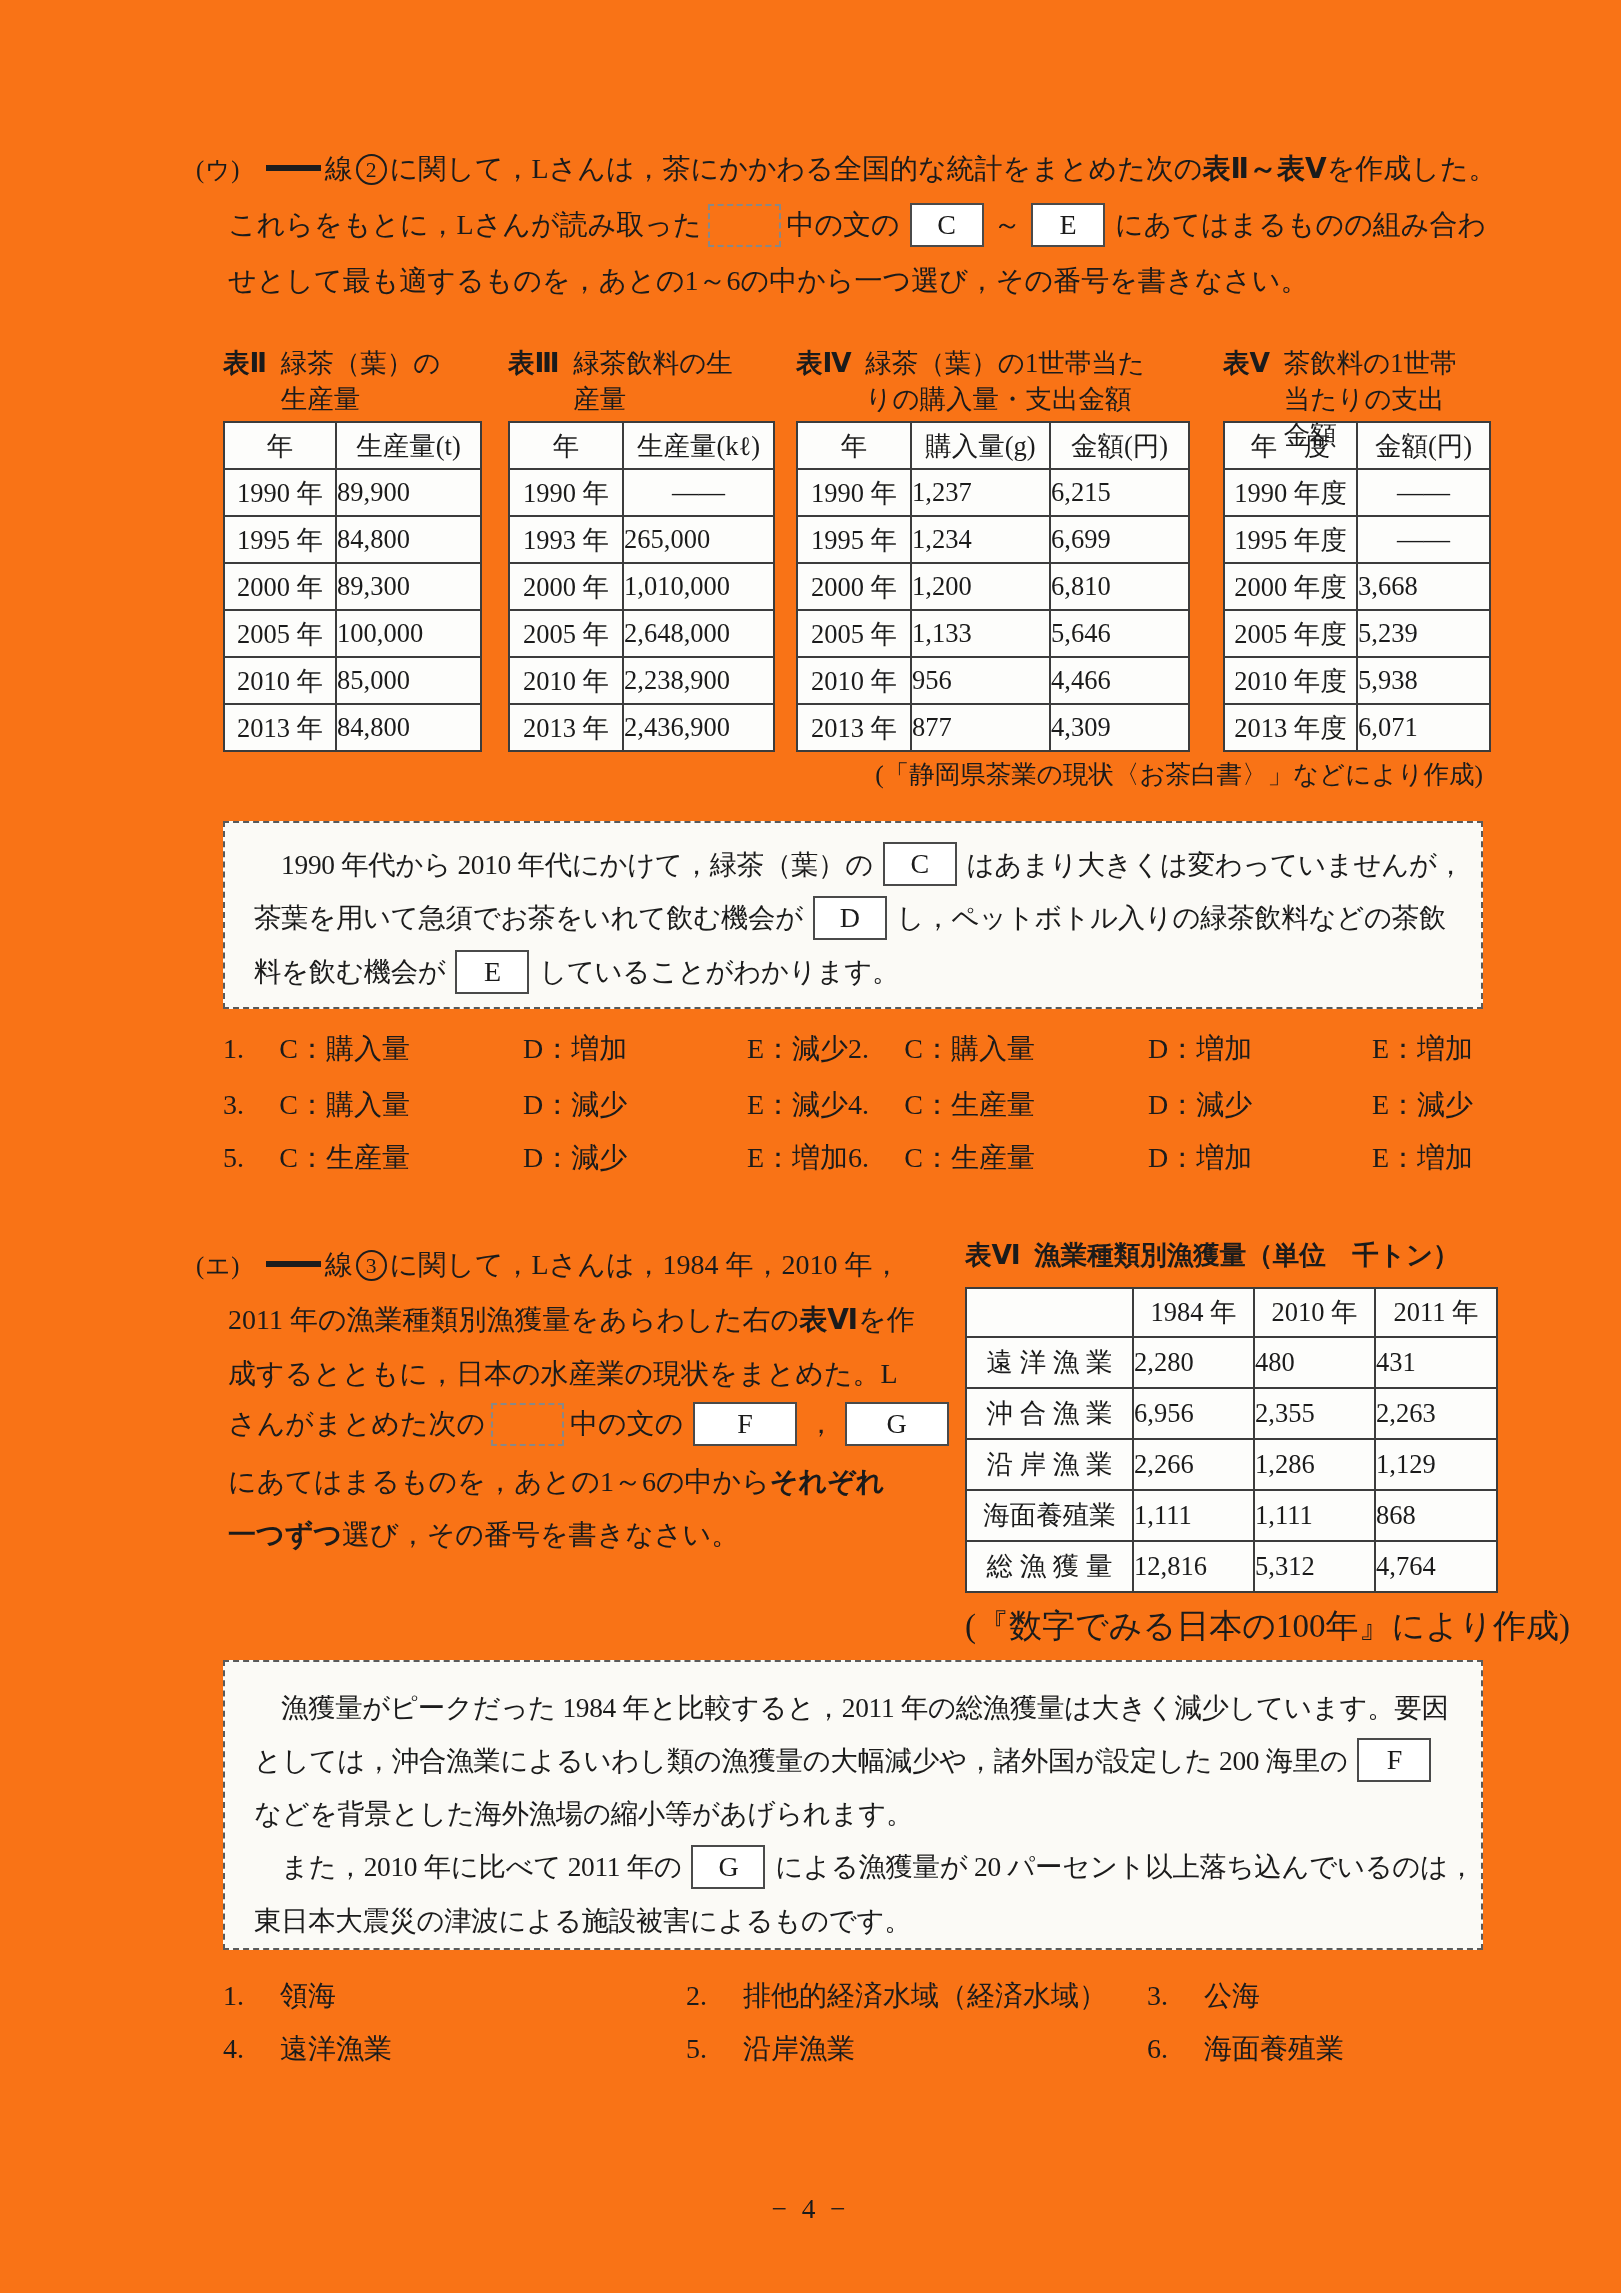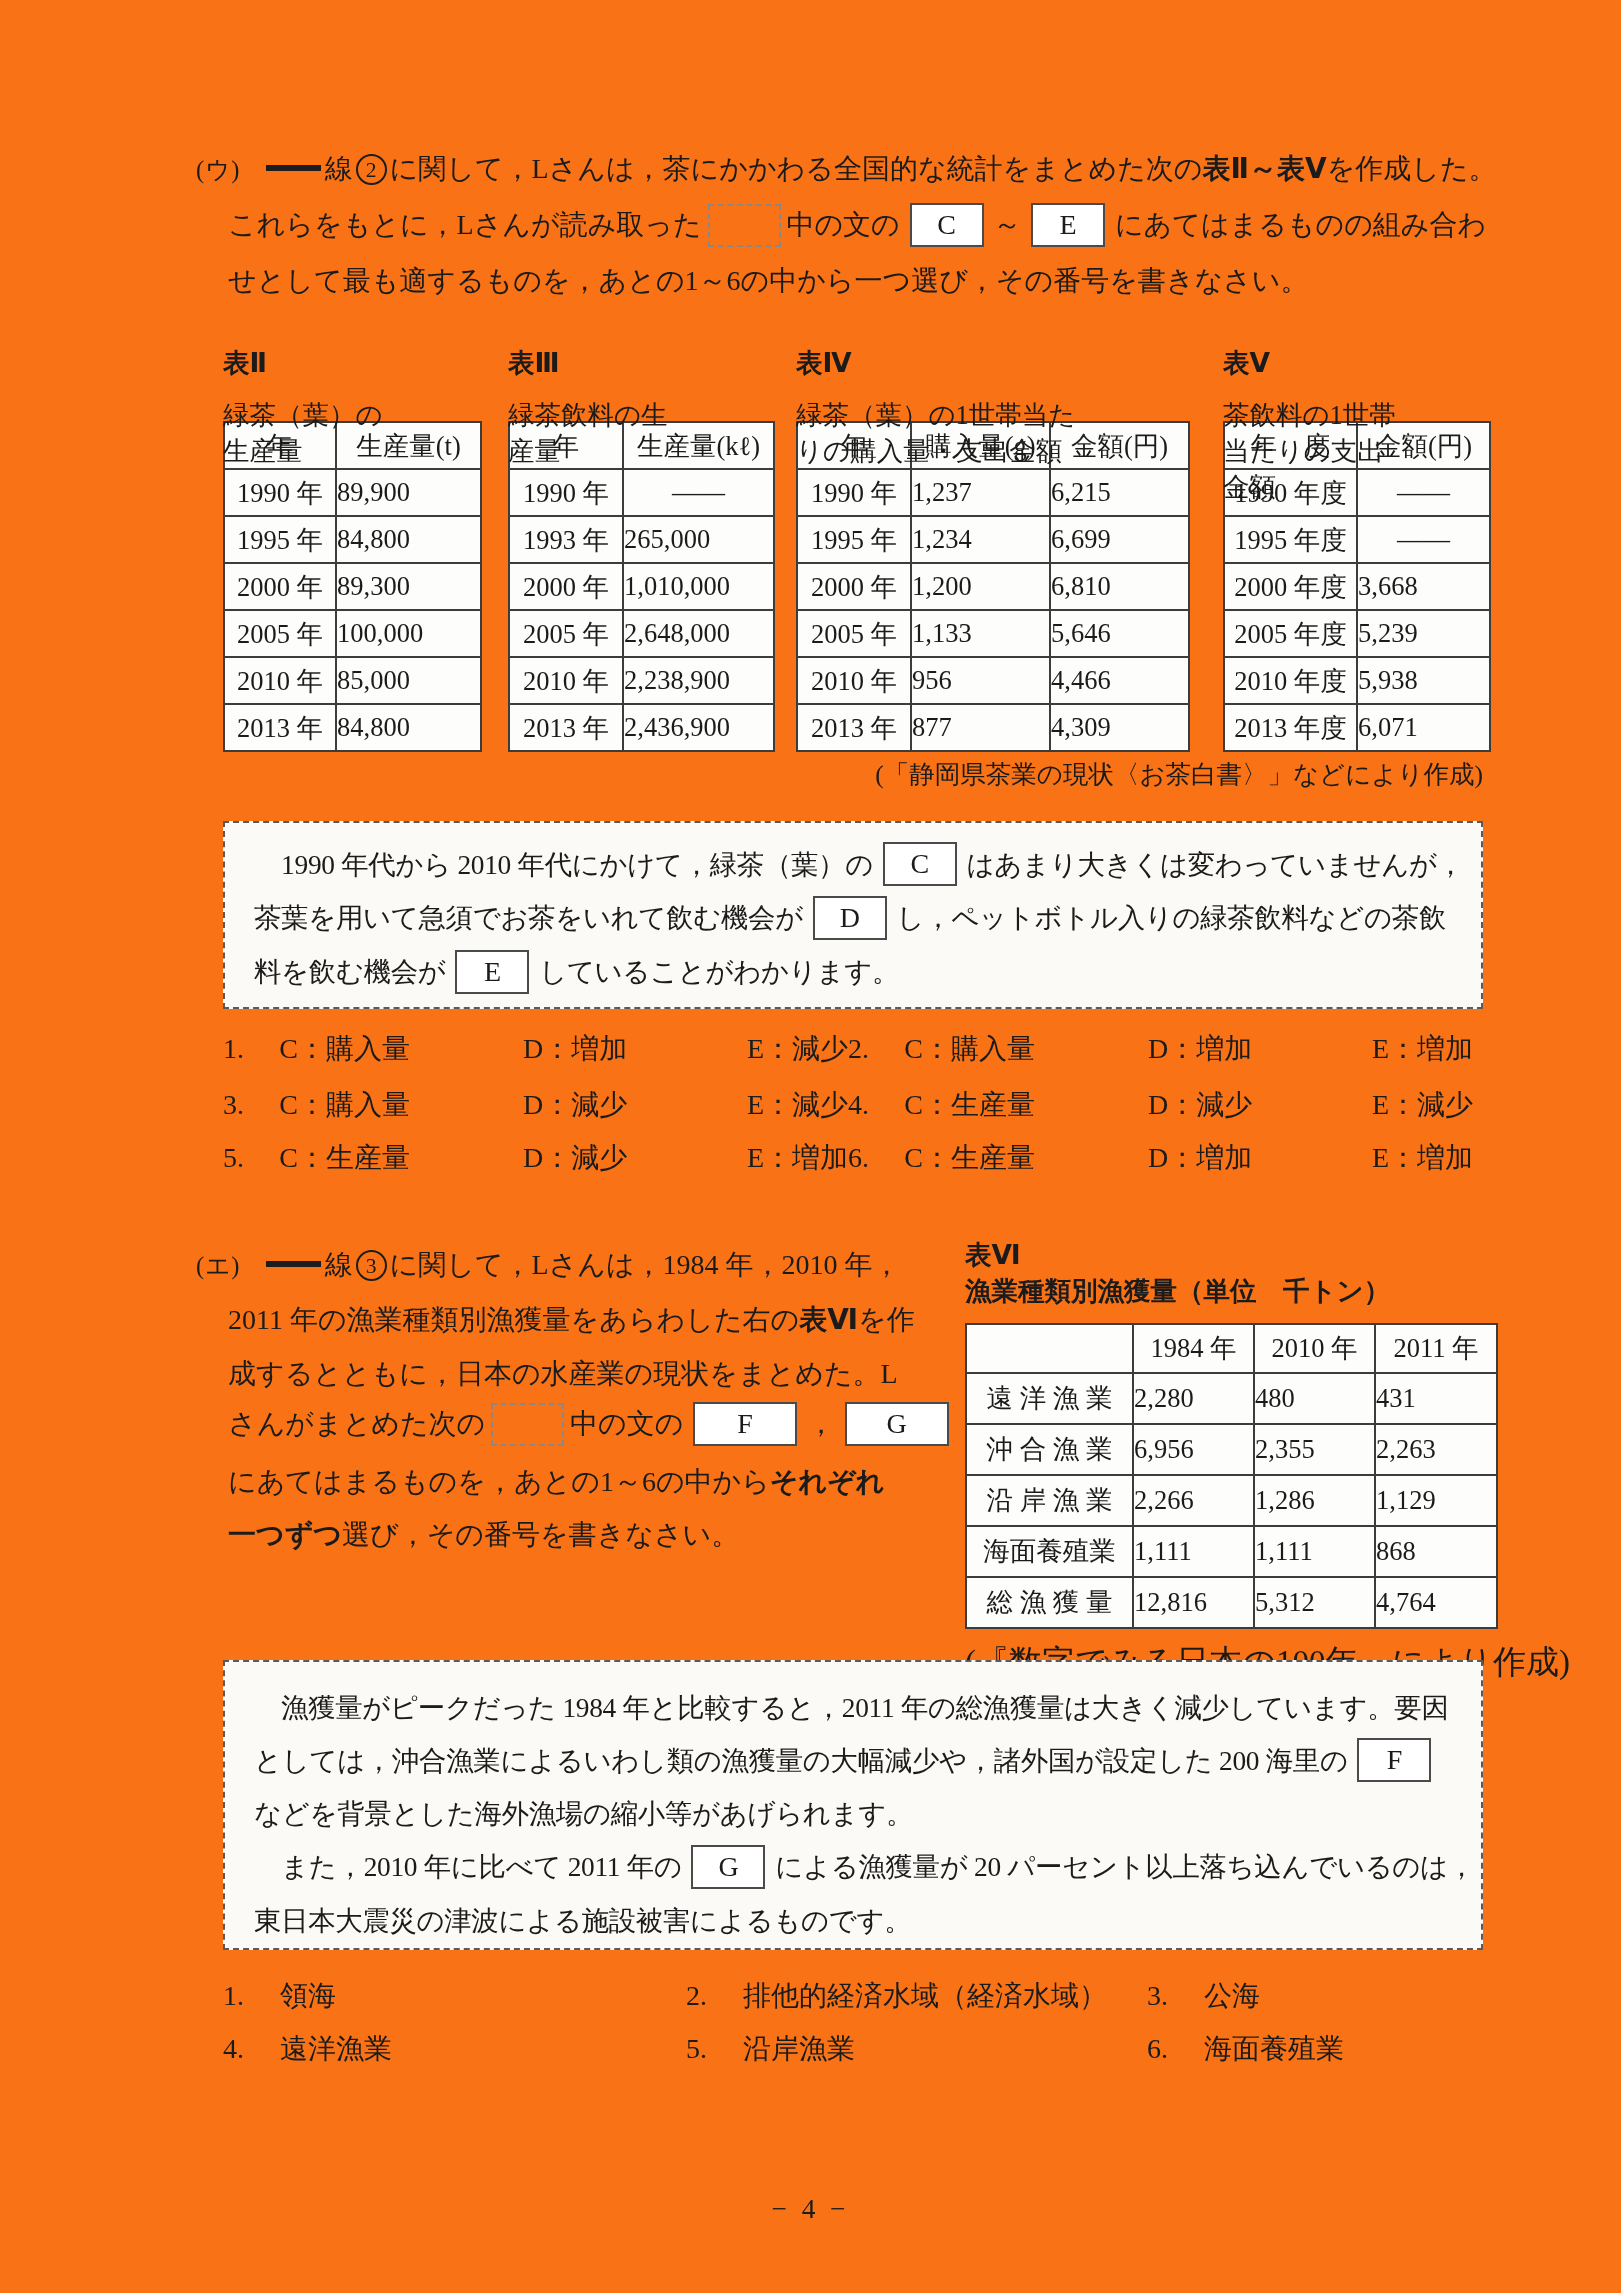--- a/index.html
+++ b/index.html
@@ -17,23 +17,23 @@
   .circle { display:inline-block; width:31px; height:31px; border:2px solid #1d1d1d; border-radius:50%;
             text-align:center; line-height:28px; font-size:21.6px; vertical-align:middle; margin:0 2.9px 4.9px 2.9px; }
   .letter-box { display:inline-block; min-width:74px; height:44px; border:2px solid #4a4a4a;
                 background:#fff; text-align:center; line-height:40px; font-size:28px;
                 vertical-align:middle; margin:0 9.8px 5.9px 9.8px; }
   .letter-box.wide { min-width:104px; }
   .dash-slot { display:inline-block; width:73px; height:43px; border:2px dashed #888;
                vertical-align:middle; margin:0 5.9px 5.9px 5.9px; }
   
   .tblock { position:absolute; }
-  .tbl-title { display:flex; align-items:flex-start; height:76px; font-size:26.5px; line-height:36px;flex-direction:column; }
+  .tbl-title { display:flex; align-items:flex-start; height:76px; font-size:26.5px; line-height:36px; }
   .tlabel { margin-right:13.7px; white-space:nowrap; }
-  .tcap { display:inline-block;margin-top:16px; }
+  .tcap { display:inline-block; }
   table.dt { border-collapse:collapse; background:#fdfdfb; }
   table.dt th, table.dt td { border:2px solid #3c3c3c; font-size:26.5px; font-weight:normal; padding:0; }
   table.dt thead tr { height:47px; }
   table.dt tbody tr { height:47px; }
   table.dt th { text-align:center; }
   td.cy { text-align:center; }
   td.cn { text-align:left; padding-right:9.8px; }
   td.cl { text-align:center; }
   .t6 table.dt thead tr { height:49px;padding-left:16px; }
   .t6 table.dt tbody tr { height:51px; }

